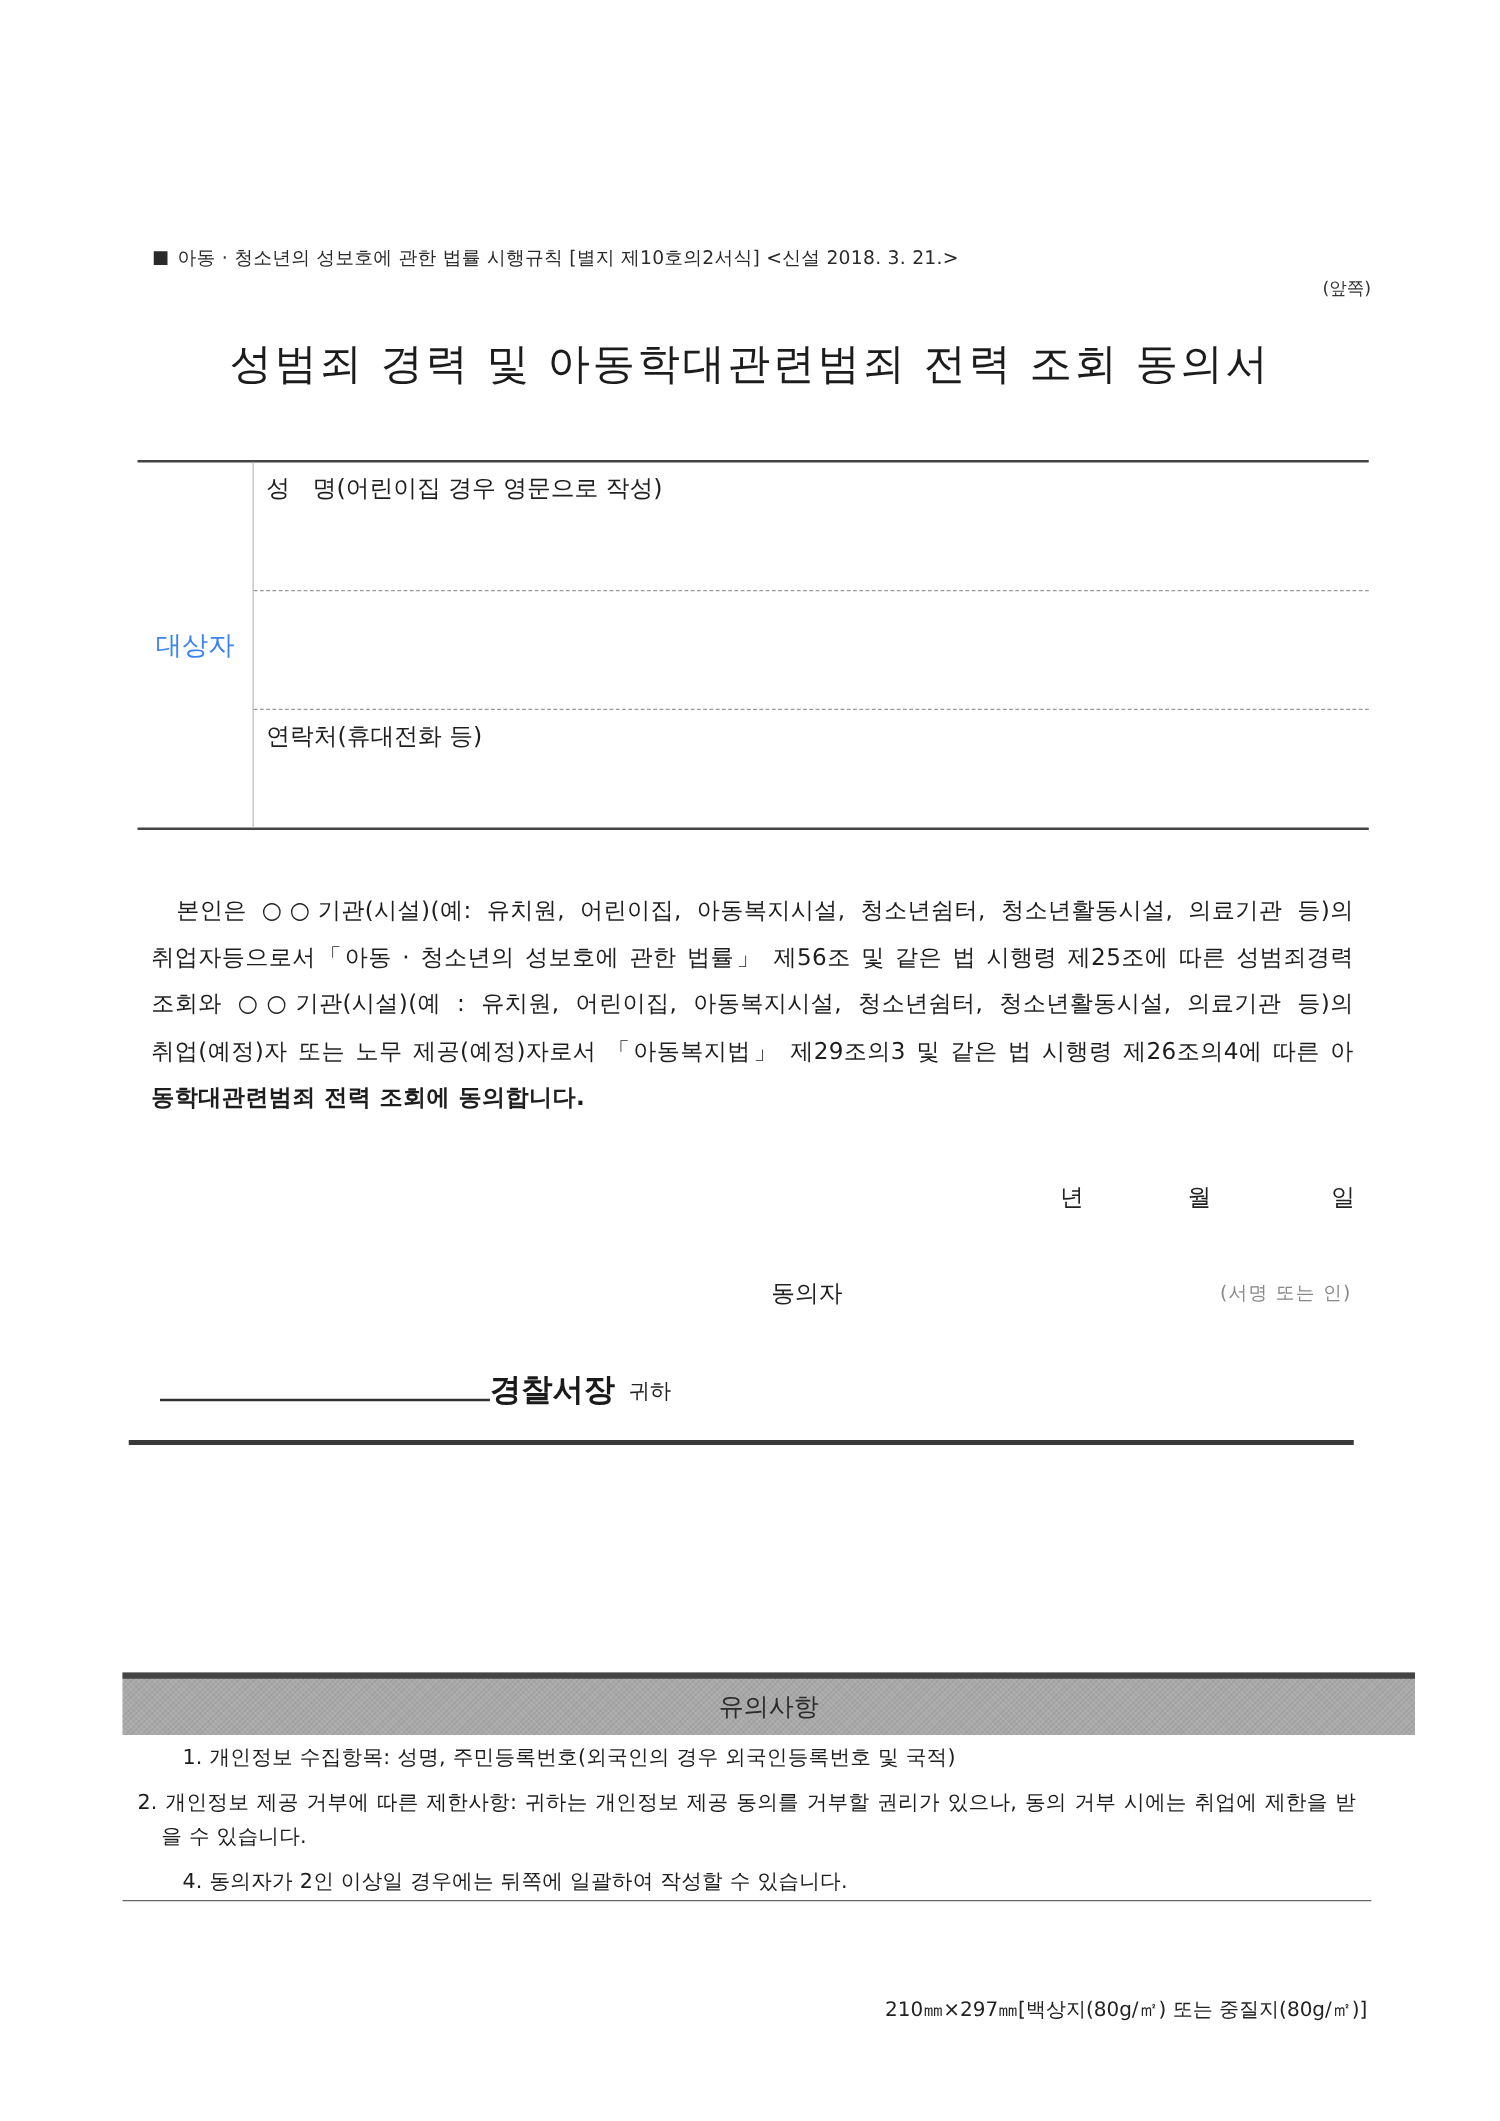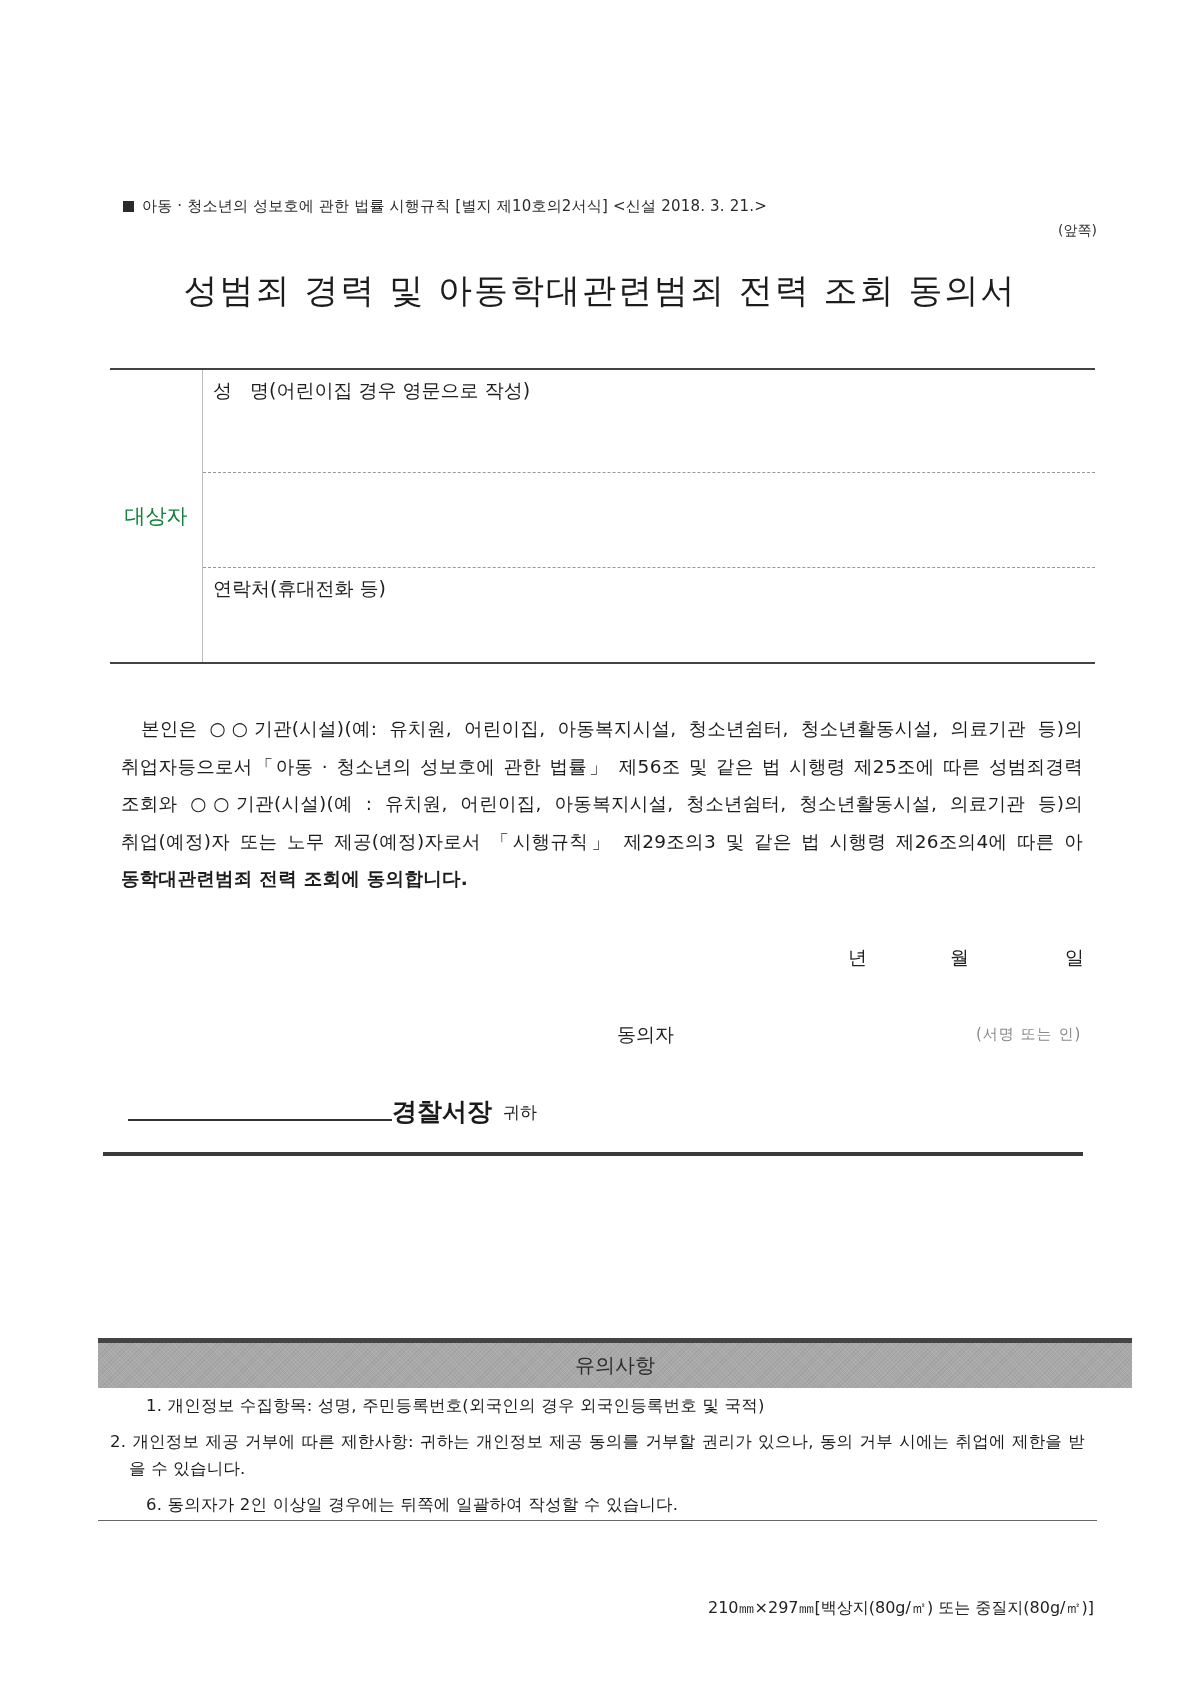--- a/index.html
+++ b/index.html
@@ -65,21 +65,21 @@
       border-bottom: 2px solid #444;
     }
     .subject-label {
       position: absolute;
       left: 0; top: 0;
       width: 92px; height: 292px;
       display: flex;
       align-items: center;
       justify-content: center;
       font-size: 21px;
-      color: #15803d;
+      color: #3b82f6;
       border-right: 1px solid #bbb;
     }
     .subject-row {
       position: absolute;
       left: 93px;
       width: 892px;
       border-bottom: 1px dashed #999;
     }
     .subject-row:last-child { border-bottom: none; }
     .subject-row .field-label {
@@ -258,21 +258,21 @@
     <div class="subject-row row-3">
       <span class="field-label">연락처(휴대전화 등)</span>
       <input class="field-input" type="text" value="" style="">
     </div>
   </div>
 
   <div class="consent-text">
     <span class="line indent">본인은 ○○기관(시설)(예: 유치원, 어린이집, 아동복지시설, 청소년쉼터, 청소년활동시설, 의료기관 등)의</span>
     <span class="line">취업자등으로서「아동 · 청소년의 성보호에 관한 법률」 제56조 및 같은 법 시행령 제25조에 따른 성범죄경력</span>
     <span class="line">조회와 ○○기관(시설)(예 : 유치원, 어린이집, 아동복지시설, 청소년쉼터, 청소년활동시설, 의료기관 등)의</span>
-    <span class="line">취업(예정)자 또는 노무 제공(예정)자로서 「시행규칙」 제29조의3 및 같은 법 시행령 제26조의4에 따른 아</span>
+    <span class="line">취업(예정)자 또는 노무 제공(예정)자로서 「아동복지법」 제29조의3 및 같은 법 시행령 제26조의4에 따른 아</span>
     <span class="line">동학대관련범죄 전력 조회에 동의합니다.</span>
   </div>
 
   <div class="date-row date-year">년</div>
   <div class="date-row date-month">월</div>
   <div class="date-row date-day">일</div>
 
   <div class="signer-label">동의자</div>
   <div class="signer-sign">(서명 또는 인)</div>
 
@@ -286,18 +286,18 @@
   </div>
   <ul class="notice-list">
     <li class="single">
       <span class="first">1. 개인정보 수집항목: 성명, 주민등록번호(외국인의 경우 외국인등록번호 및 국적)</span>
     </li>
     <li>
       <span class="first">2. 개인정보 제공 거부에 따른 제한사항: 귀하는 개인정보 제공 동의를 거부할 권리가 있으나, 동의 거부 시에는 취업에 제한을 받</span>
       <span class="wrap">을 수 있습니다.</span>
     </li>
     <li class="single last">
-      <span class="first">6. 동의자가 2인 이상일 경우에는 뒤쪽에 일괄하여 작성할 수 있습니다.</span>
+      <span class="first">4. 동의자가 2인 이상일 경우에는 뒤쪽에 일괄하여 작성할 수 있습니다.</span>
     </li>
   </ul>
 
   <div class="paper-spec">210㎜×297㎜[백상지(80g/㎡) 또는 중질지(80g/㎡)]</div>
 </div>
 
 </body></html>

